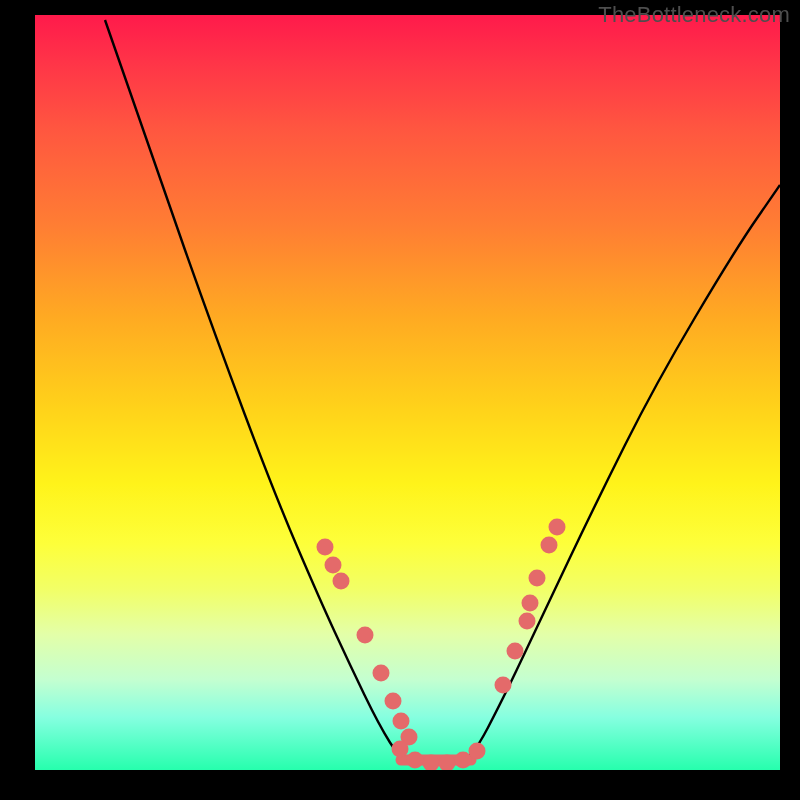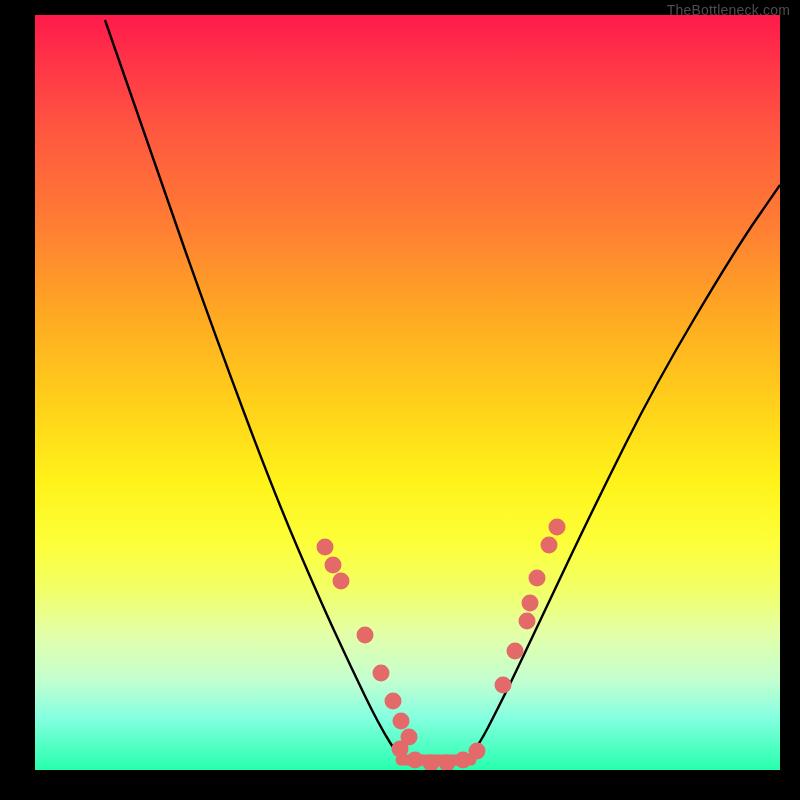--- a/index.html
+++ b/index.html
@@ -12,21 +12,21 @@
           #ff7e33 28%,
           #ffaa22 40%,
           #ffd21a 52%,
           #fff31a 62%,
           #fdff3a 70%,
           #f2ff66 76%,
           #e3ffa8 82%,
           #c4ffd0 88%,
           #86ffe0 93%,
           #26ffad 100%);}
-  .watermark{position:absolute;top:2px;right:10px;color:#4e4e4e;font-size:14px;font-weight:400;letter-spacing:.2px}
+  .watermark{position:absolute;top:2px;right:10px;color:#4e4e4e;font-size:22px;font-weight:400;letter-spacing:.2px}
   svg{position:absolute;left:0;top:0}
 </style>
 </head>
 <body>
 
 <div class="frame">
   <div class="plot">
     <svg width="745" height="755" viewBox="0 0 745 755">
       <path id="curve-path" fill="none" stroke="#000" stroke-width="2.4" d="M 70 5 Q 120 150 150 235 Q 180 320 210 400 Q 240 480 262.5 532.5 Q 285 585 300 617.5 Q 315 650 329.5 680 Q 344 710 355 727.5 Q 366 745 378 746.5 Q 390 748 402.5 748 Q 415 748 425.5 746.5 Q 436 745 453 712.5 Q 470 680 490 637.5 Q 510 595 535 542.5 Q 560 490 590 430 Q 620 370 660 302.5 Q 700 235 722.5 202.5 L 745 170"></path>
       <line id="flat-seg" stroke-width="11" stroke-linecap="round" x1="366" y1="745" x2="436" y2="745" stroke="#e46a6a"></line>

